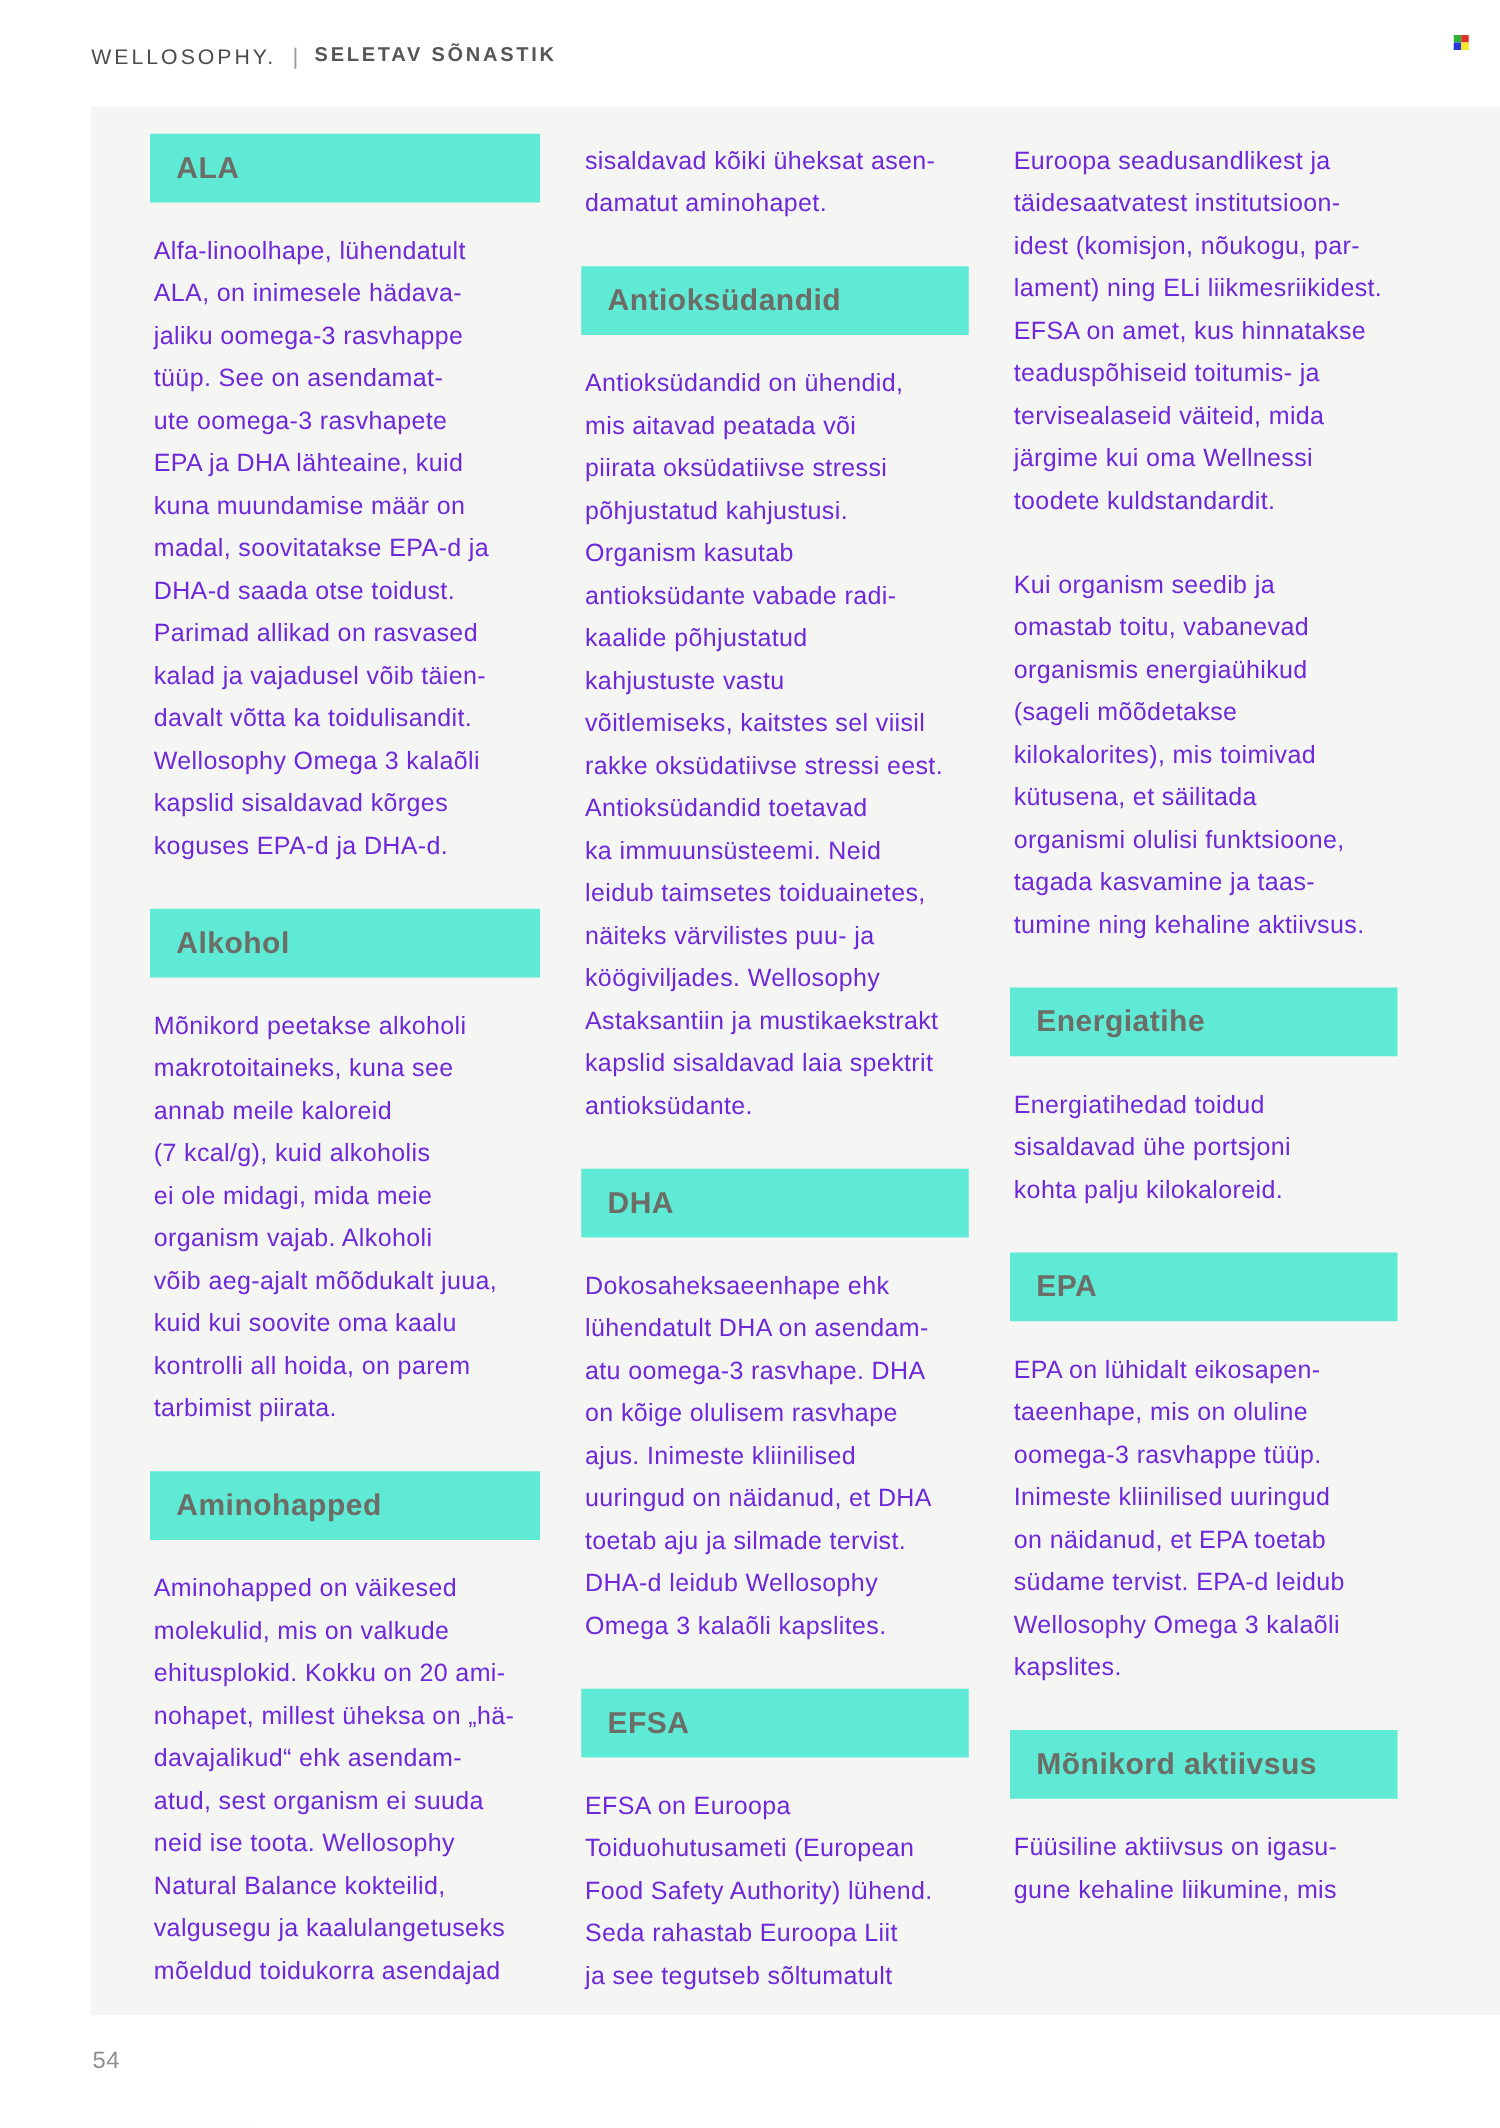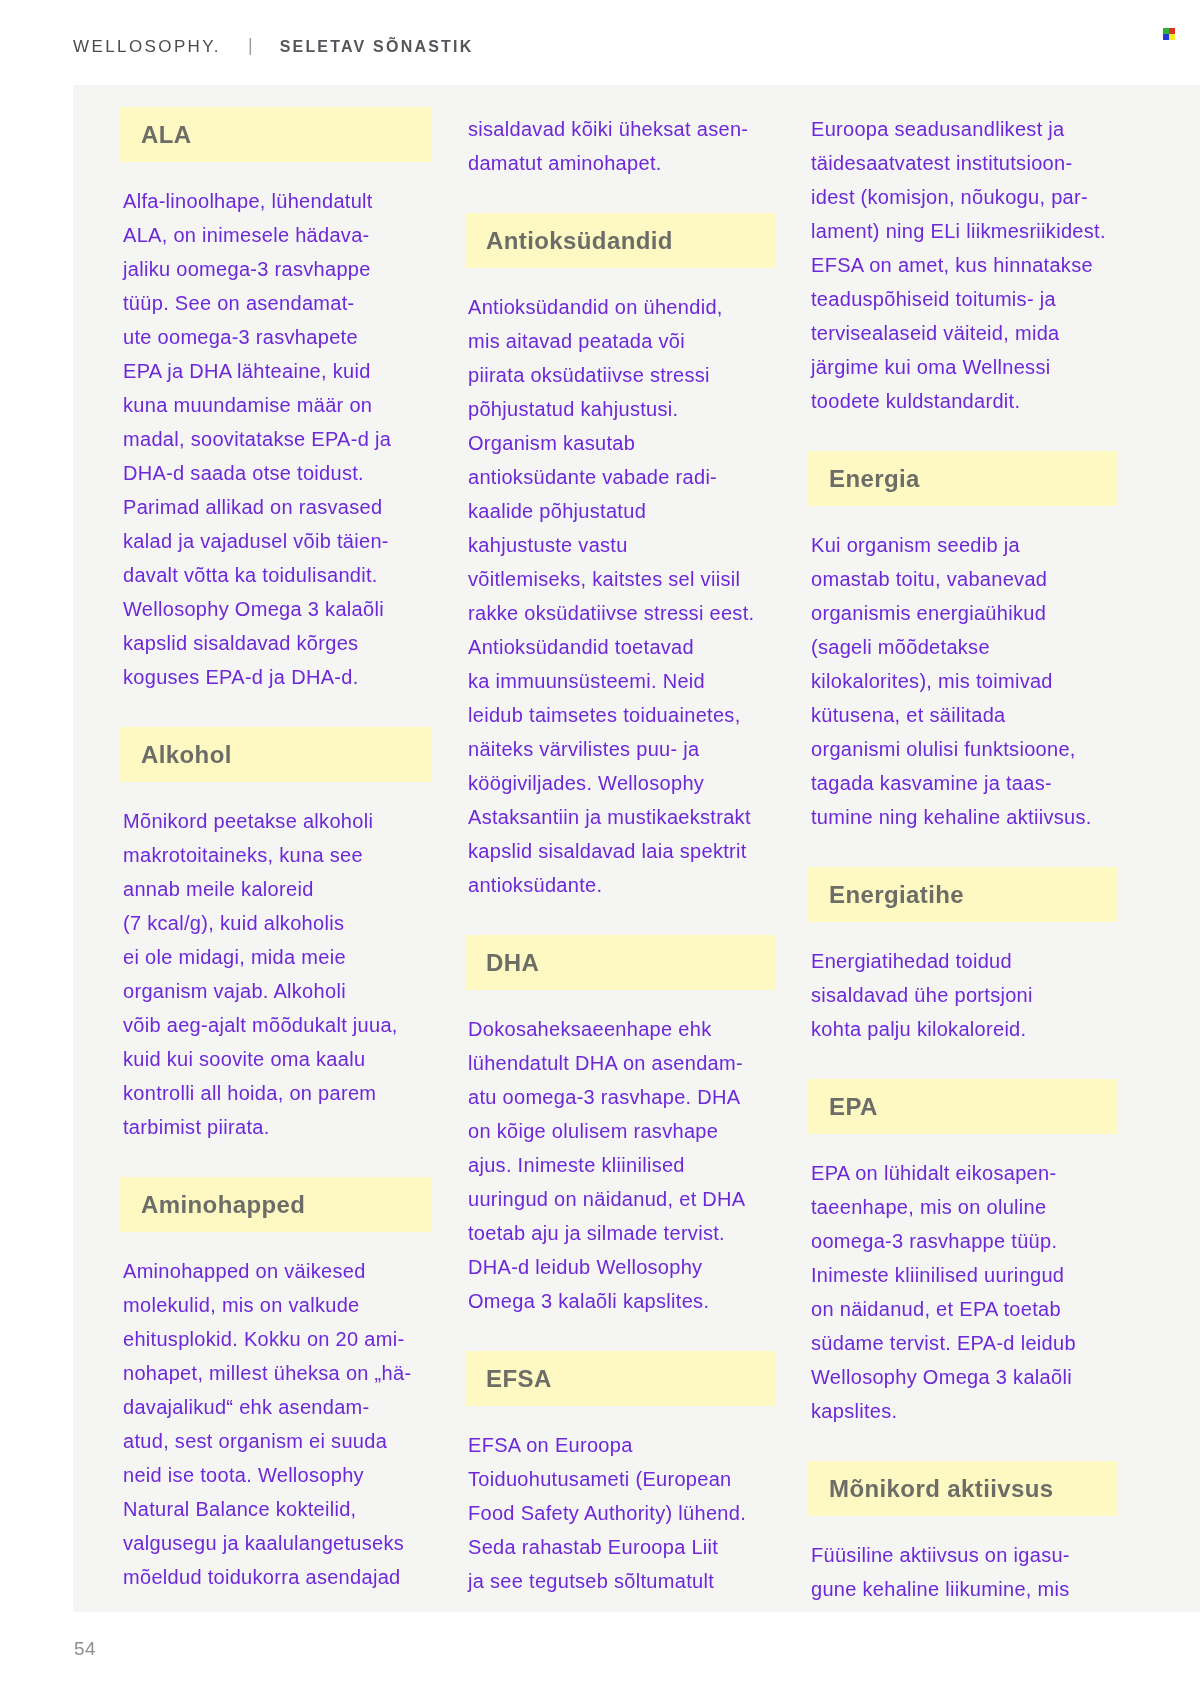--- a/index.html
+++ b/index.html
@@ -6,21 +6,21 @@
   #page{
     position:relative;
     width:1200px;height:1702px;
     background:#ffffff;
     overflow:hidden;
     font-family:"Liberation Sans","DejaVu Sans",sans-serif;
   }
   
   #masthead{
     position:absolute;left:73px;top:36px;
-    display:flex;align-items:center;gap:27px;
+    display:flex;align-items:flex-start;gap:13px;
     color:#4f4f52;
   }
   .brand{
     font-size:17px;letter-spacing:2.4px;font-weight:400;color:#4c4c4f;
   }
   .mast-divider{
     font-size:18px;color:#9b9b9b;font-weight:300;transform:translateY(-1px);
   }
   .mast-title{
     font-size:16px;letter-spacing:2.2px;font-weight:700;color:#55555a;
@@ -35,21 +35,21 @@
   #panel{
     position:absolute;left:73px;top:85px;width:1127px;height:1527px;
     background:#f5f5f3;
   }
   
   .col{position:absolute;}
   #col1{left:120px;top:107px;width:312px;}
   #col2{left:465px;top:112px;width:310px;}
   #col3{left:808px;top:112px;width:310px;}
   .hbox{
-    height:55px;background:#fef9c3;
+    height:55px;background:#5eead4;
     display:flex;align-items:center;
     padding-left:21px;box-sizing:border-box;
     margin-bottom:22px;
   }
   .hbox span{
     font-size:24px;font-weight:700;color:#6d6d68;letter-spacing:0.4px;
   }
   .btxt{
     white-space:pre;
     font-size:20px;line-height:34px;letter-spacing:0.3px;
@@ -178,23 +178,20 @@
   <div id="col3" class="col">
     <p class="btxt">Euroopa seadusandlikest ja
 täidesaatvatest institutsioon-
 idest (komisjon, nõukogu, par-
 lament) ning ELi liikmesriikidest.
 EFSA on amet, kus hinnatakse
 teaduspõhiseid toitumis- ja
 tervisealaseid väiteid, mida
 järgime kui oma Wellnessi
 toodete kuldstandardit.</p>
-    <div class="hbox">
-      <span>Energia</span>
-    </div>
     <p class="btxt">Kui organism seedib ja
 omastab toitu, vabanevad
 organismis energiaühikud
 (sageli mõõdetakse
 kilokalorites), mis toimivad
 kütusena, et säilitada
 organismi olulisi funktsioone,
 tagada kasvamine ja taas-
 tumine ning kehaline aktiivsus.</p>
     <div class="hbox">

